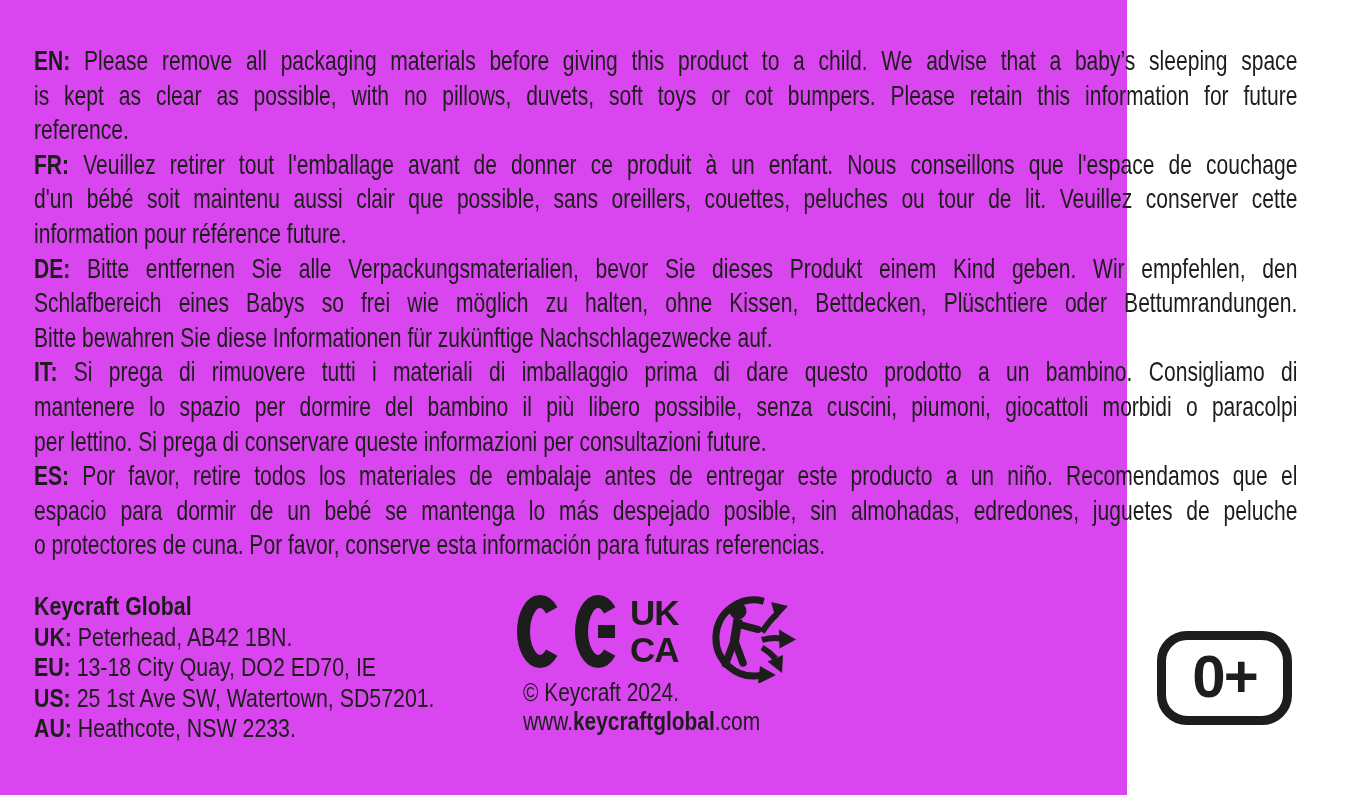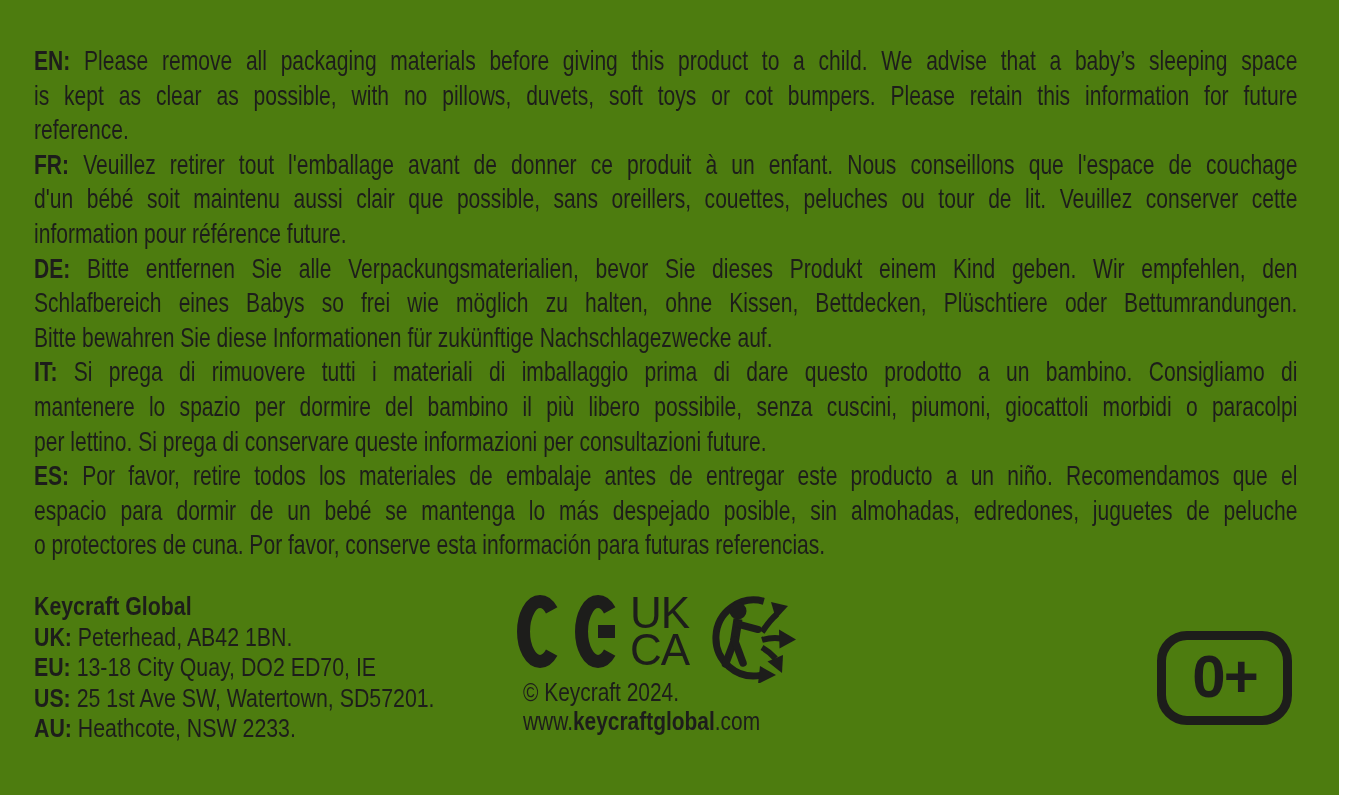--- a/index.html
+++ b/index.html
@@ -1,18 +1,18 @@
 <!DOCTYPE html>
 <html><head>
 <meta charset="utf-8">
 <style>
   html,body { margin:0; padding:0; }
   body { width:1345px; height:795px; background:#ffffff; overflow:hidden; }
   .sheet {
-    position:relative; width:1339px; height:795px; background:#4d7c0f;
+    position:relative; width:1127px; height:795px; background:#d946ef;
     color:#1d1d1b; font-family:"Liberation Sans", "DejaVu Sans", sans-serif;
   }
 
   
   .warnings {
     position:absolute; left:34px; top:44px; width:1680px;
     transform:scaleX(0.752); transform-origin:0 0;
     font-size:28px; line-height:34.6px; letter-spacing:0;
   }
   .warnings .jline { text-align:justify; text-align-last:justify; }
@@ -25,21 +25,21 @@
     transform:scaleX(0.82); transform-origin:0 0;
     font-size:26px; line-height:30.5px;
   }
   .company .name { font-weight:700; }
   .region { font-weight:700; }
 
   
   .ce-mark  { position:absolute; left:517px; top:595px; }
   .ukca {
     position:absolute; left:630px; top:594px;
-    font-weight:400; font-size:44px; line-height:37px; letter-spacing:-1px;
+    font-weight:700; font-size:35px; line-height:37px; letter-spacing:-1px;
   }
   .triman { position:absolute; left:710px; top:591px; }
 
   
   .footer-text {
     position:absolute; left:523px; top:678px; width:430px;
     transform:scaleX(0.82); transform-origin:0 0;
     font-size:25.5px; line-height:29px;
   }
   .footer-text .wb { font-weight:700; }

